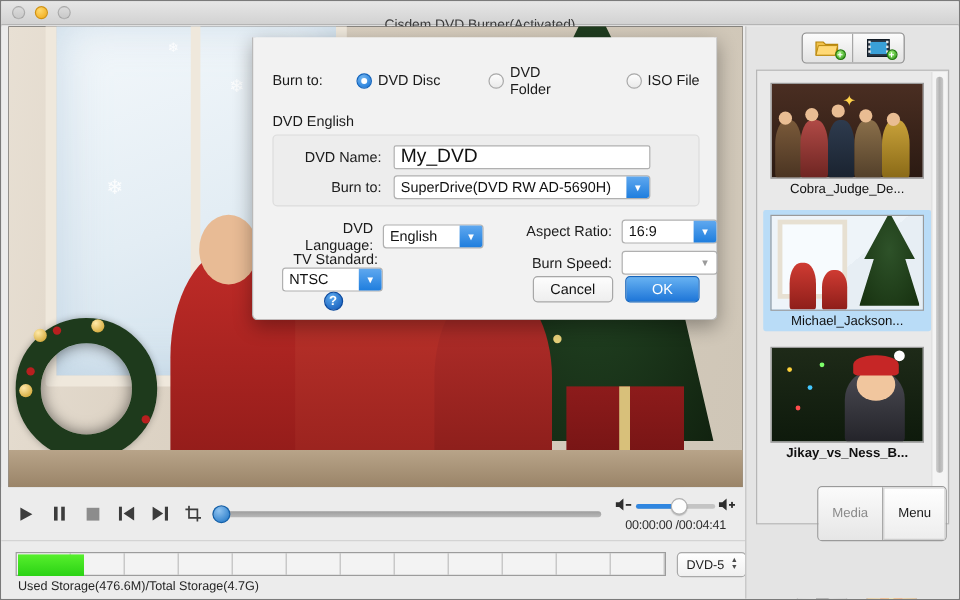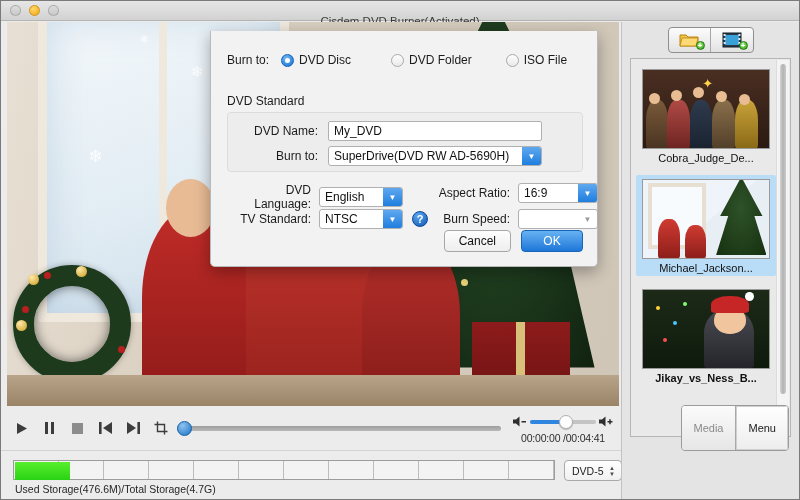--- a/index.html
+++ b/index.html
@@ -247,21 +247,21 @@
   .sect-title { position:absolute; left:16px; top:63px; font-size:12px; color:#1b1b1b; }
 
   .group-box {
     position:absolute; left:16px; top:81px; right:14px; height:60px;
     background:#ededed; border:1px solid #dcdcdc; border-radius:4px;padding-left:44px;
   }
   .fld-row { position:absolute; display:flex; align-items:center; }
   .fld-label { font-size:12px; color:#1b1b1b; text-align:right; }
   .text-input {
     height:20px; background:#fff; border:1px solid #b0b0b0; border-radius:2px;
-    font-size:12px; color:#111; padding:0 5px; display:flex; align-items:center;
+    font-size:16px; color:#111; padding:0 5px; display:flex; align-items:center;
   }
   .combo {
     height:20px; background:#fff; border:1px solid #b0b0b0; border-radius:3px;
     font-size:12px; color:#111; padding:0 22px 0 5px; display:flex; align-items:center; position:relative;
   }
   .combo .arrow-btn {
     position:absolute; right:0; top:0; bottom:0; width:19px; border-radius:0 2px 2px 0;
     background: linear-gradient(#5fa8ef,#1f7ede); color:#fff;
     display:flex; align-items:center; justify-content:center; font-size:8px;
   }
@@ -522,35 +522,35 @@
       <div class="seg-ctrl">
         <div class="seg-btn">Media</div>
         <div class="seg-btn active">Menu</div>
       </div>
     </div>
 
     <div class="dialog">
 
       <div class="row-burnto">
         <span class="lbl">Burn to:</span>
-        <div class="radio-opt" style="margin-left:12px;">
+        <div class="radio-opt" style="margin-left:28px;">
           <span class="radio on"></span>
           <span class="lbl">DVD Disc</span>
         </div>
         <div class="radio-opt" style="margin-left:40px;">
           <span class="radio"></span>
           <span class="lbl">DVD Folder</span>
         </div>
         <div class="radio-opt" style="margin-left:34px;">
           <span class="radio"></span>
           <span class="lbl">ISO File</span>
         </div>
       </div>
 
-      <div class="sect-title">DVD Standard</div>
+      <div class="sect-title">DVD English</div>
 
       <div class="group-box">
         <div class="fld-row" style="left:12px; top:8px; right:12px;">
           <span class="fld-label" style="width:78px;">DVD Name:</span>
           <div class="text-input" style="width:214px; margin-left:10px;">
             <span title="My_DVD">My_DVD</span>
           </div>
         </div>
         <div class="fld-row" style="left:12px; top:33px; right:12px;">
           <span class="fld-label" style="width:78px;">Burn to:</span>
@@ -569,21 +569,21 @@
         </div>
       </div>
       <div class="fld-row" style="left:215px; top:152px;">
         <span class="fld-label" style="width:84px;">Aspect Ratio:</span>
         <div class="combo" style="width:80px; margin-left:8px;">
           <span>16:9</span>
           <span class="arrow-btn">▼</span>
         </div>
       </div>
 
-      <div class="fld-row" style="left:16px; top:178px;">
+      <div class="fld-row" style="left:16px; top:178px;flex-direction:column;">
         <span class="fld-label" style="width:84px;">TV Standard:</span>
         <div class="combo" style="width:84px; margin-left:8px;">
           <span>NTSC</span>
           <span class="arrow-btn">▼</span>
         </div>
         <span class="help-icon" style="margin-left:9px;">?</span>
       </div>
       <div class="fld-row" style="left:215px; top:178px;">
         <span class="fld-label" style="width:84px;">Burn Speed:</span>
         <div class="combo disabled" style="width:80px; margin-left:8px;">

